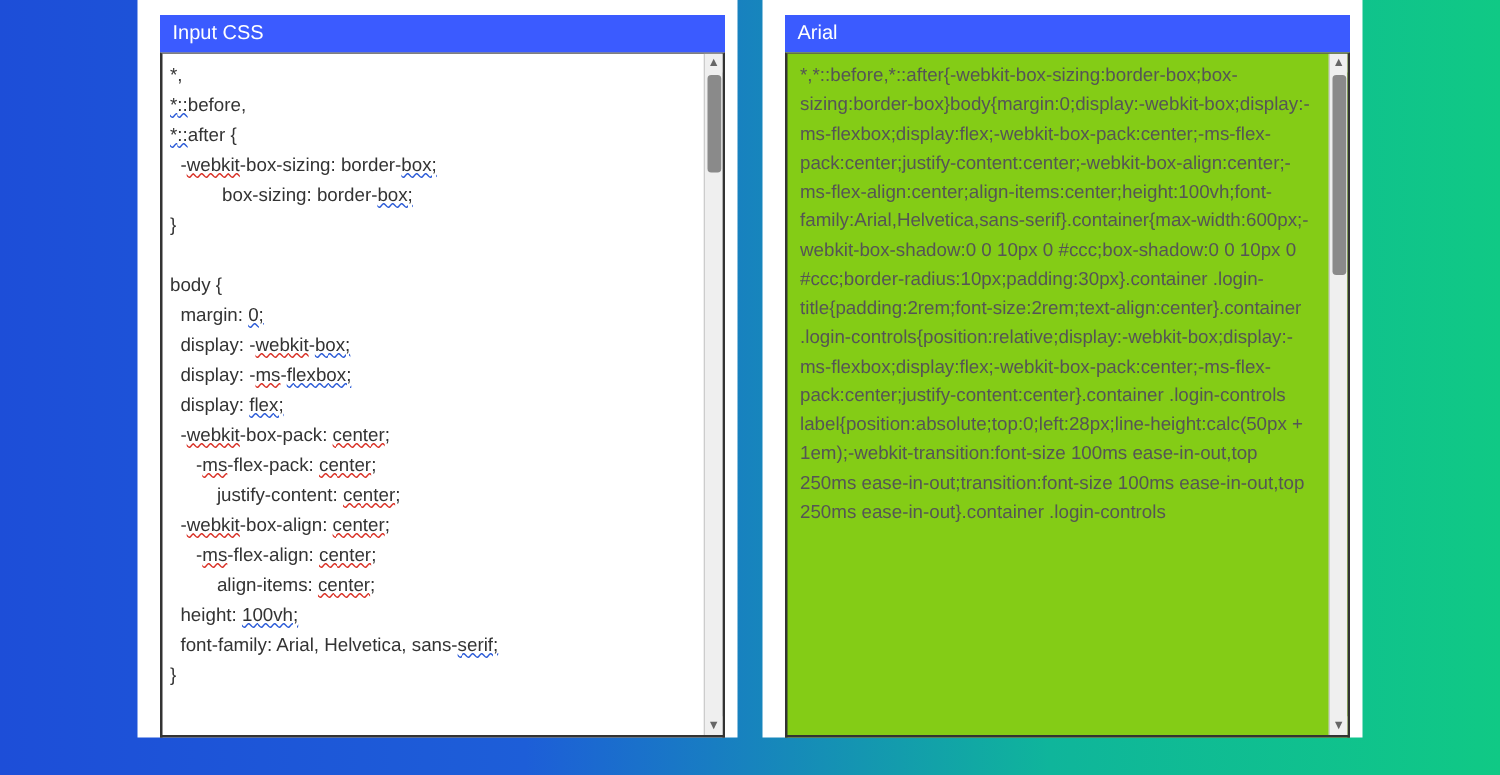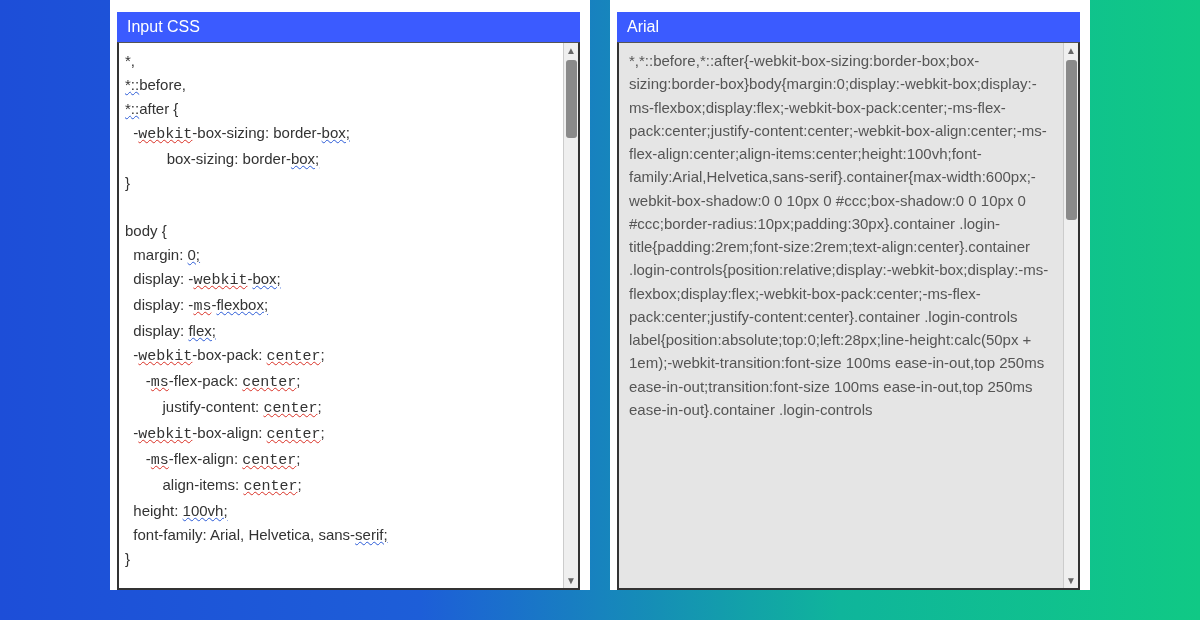--- a/index.html
+++ b/index.html
@@ -16,38 +16,38 @@
   padding: 0 110px;
   height: 620px;
   align-items: flex-start;
 }
 .panel {
   background: #fff;
   flex: 1;
   height: 590px;
   display: flex;
   flex-direction: column;
-  padding: 12px 10px 0 7px;
+  padding: 12px 10px 0 18px;
 }
 .panel-header {
   background: #3b5bff;
   color: #fff;
   font-size: 16px;
   padding: 6px 10px;
   font-weight: 500;
 }
 .panel-body {
   flex: 1;
   border: 2px solid #333;
   border-top: 1px solid #555;
   position: relative;
   overflow: hidden;
 }
 .panel-body.output {
-  background: #e5e5e5;
+  background: #84cc16;
 }
 .scroll-track {
   position: absolute;
   right: 0;
   top: 0;
   bottom: 0;
   width: 15px;
   background: #efefef;
   border-left: 1px solid #ccc;
   display: flex;
@@ -87,21 +87,20 @@
   color: #555;
   line-height: 1.55;
   padding: 6px 10px;
 }
 
 .sp {
   text-decoration-line: underline;
   text-decoration-style: wavy;
   text-decoration-color: #d93025;
   text-decoration-thickness: 1.2px;
-  font-family: Liberation Mono, monospace;
 }
 
 .lk {
   text-decoration-line: underline;
   text-decoration-style: wavy;
   text-decoration-color: #2b5bd7;
   text-decoration-thickness: 1.2px;
 }
 </style>
 </head>

